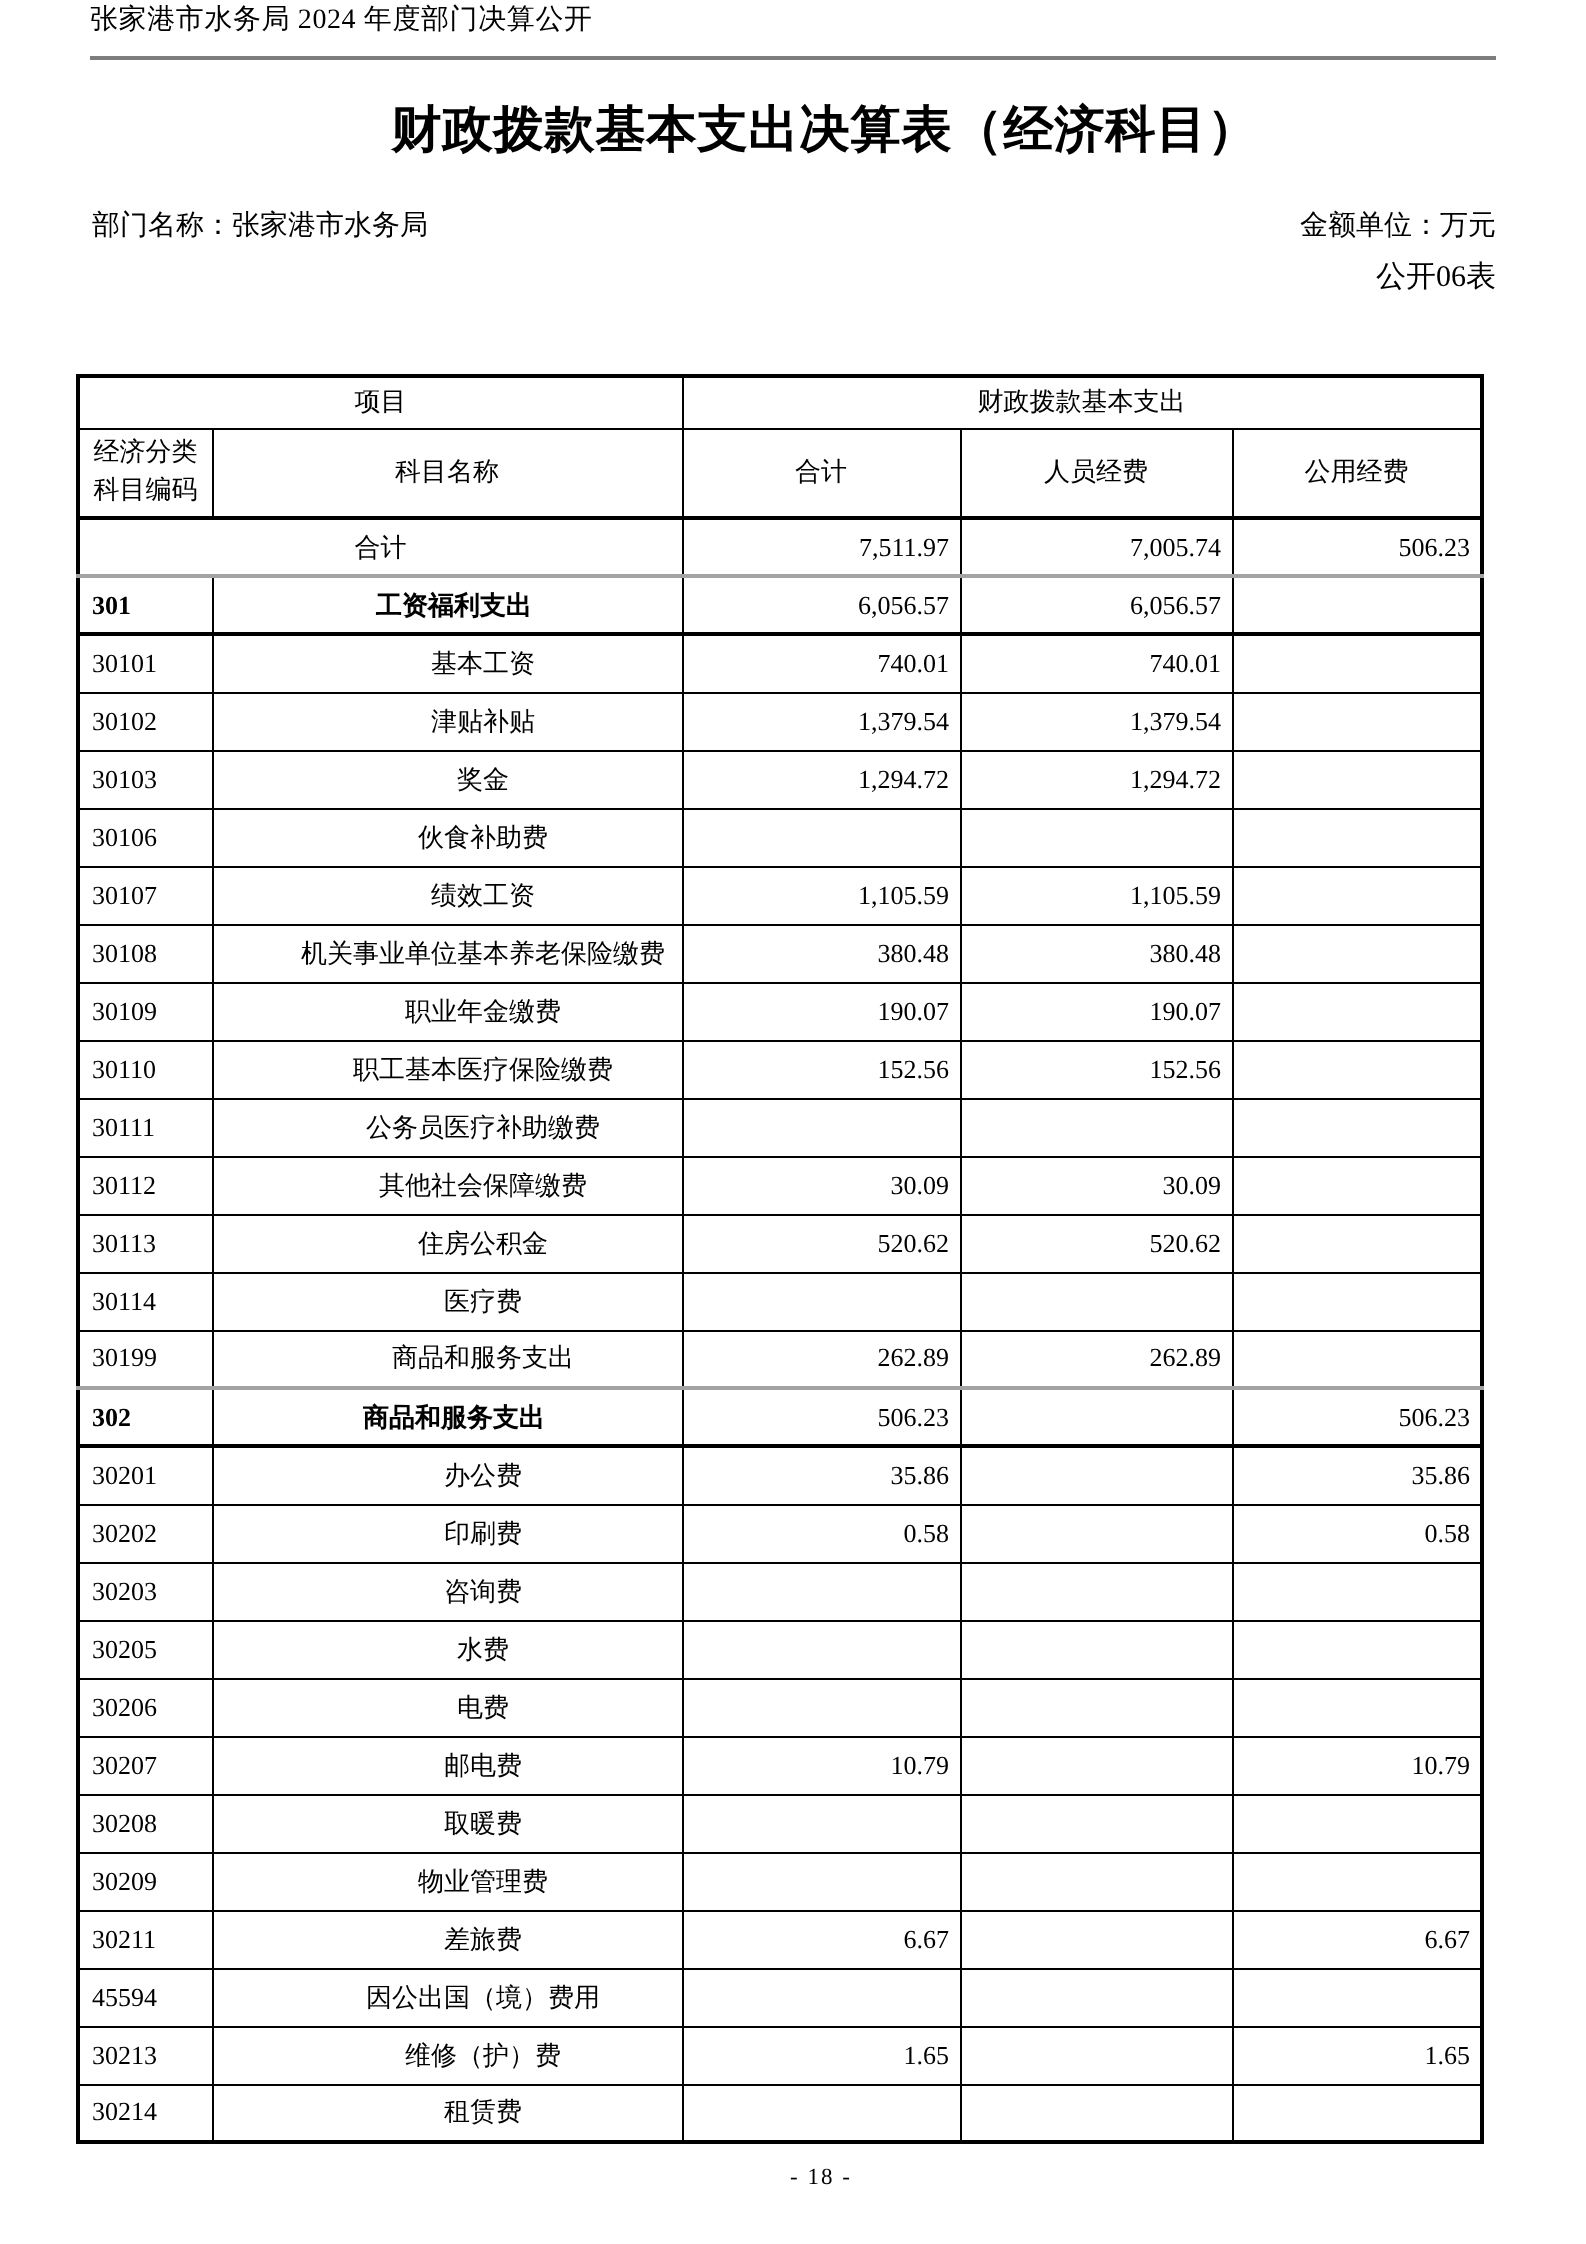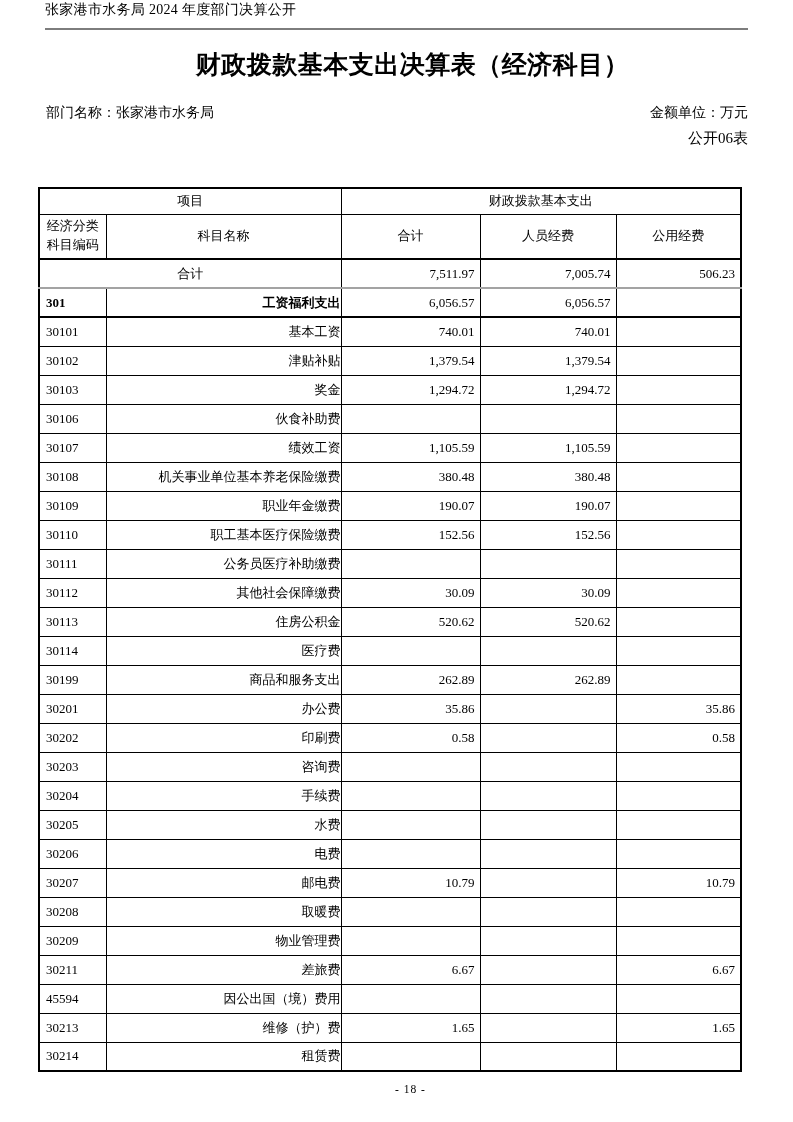--- a/index.html
+++ b/index.html
@@ -74,21 +74,21 @@
   thead th {
     font-weight: normal;
     text-align: center;
   }
   tr.head-1 th { height: 26px; }
   tr.head-2 th { height: 45px; }
   tr.head-2 th { border-bottom: 2px solid #000000; }
   th.code-head { white-space: normal; line-height: 1.45; }
   tbody td { height: 29px; }
   td.code-cell { text-align: left; padding-left: 6px; }
-  td.name-cell { text-align: right; padding-left: 7px; }
+  td.name-cell { text-align: center; padding-left: 7px; }
   tr.item td.name-cell { padding-left: 36px; }
   td.num-cell { text-align: right; padding-right: 5px; }
   tr.grand td.name-cell { text-align: center; padding-left: 0; }
   tr.section td { border-top: 2px solid #a3a3a3; border-bottom: 2px solid #000000; }
   tr.section td.code-cell, tr.section td.name-cell { font-weight: bold; }
   .page-number {
     position: absolute;
     left: 0;
     top: 1083px;
     width: 100%;
@@ -230,20 +230,27 @@
         <td class="num-cell"></td>
         <td class="num-cell"></td>
       </tr>
       <tr class="item">
         <td class="code-cell">30199</td>
         <td class="name-cell">商品和服务支出</td>
         <td class="num-cell">262.89</td>
         <td class="num-cell">262.89</td>
         <td class="num-cell"></td>
       </tr>
+      <tr class="section">
+        <td class="code-cell">302</td>
+        <td class="name-cell">商品和服务支出</td>
+        <td class="num-cell">506.23</td>
+        <td class="num-cell"></td>
+        <td class="num-cell">506.23</td>
+      </tr>
       <tr class="item">
         <td class="code-cell">30201</td>
         <td class="name-cell">办公费</td>
         <td class="num-cell">35.86</td>
         <td class="num-cell"></td>
         <td class="num-cell">35.86</td>
       </tr>
       <tr class="item">
         <td class="code-cell">30202</td>
         <td class="name-cell">印刷费</td>
@@ -252,27 +259,20 @@
         <td class="num-cell">0.58</td>
       </tr>
       <tr class="item">
         <td class="code-cell">30203</td>
         <td class="name-cell">咨询费</td>
         <td class="num-cell"></td>
         <td class="num-cell"></td>
         <td class="num-cell"></td>
       </tr>
       <tr class="item">
-        <td class="code-cell">30204</td>
-        <td class="name-cell">手续费</td>
-        <td class="num-cell"></td>
-        <td class="num-cell"></td>
-        <td class="num-cell"></td>
-      </tr>
-      <tr class="item">
         <td class="code-cell">30205</td>
         <td class="name-cell">水费</td>
         <td class="num-cell"></td>
         <td class="num-cell"></td>
         <td class="num-cell"></td>
       </tr>
       <tr class="item">
         <td class="code-cell">30206</td>
         <td class="name-cell">电费</td>
         <td class="num-cell"></td>

